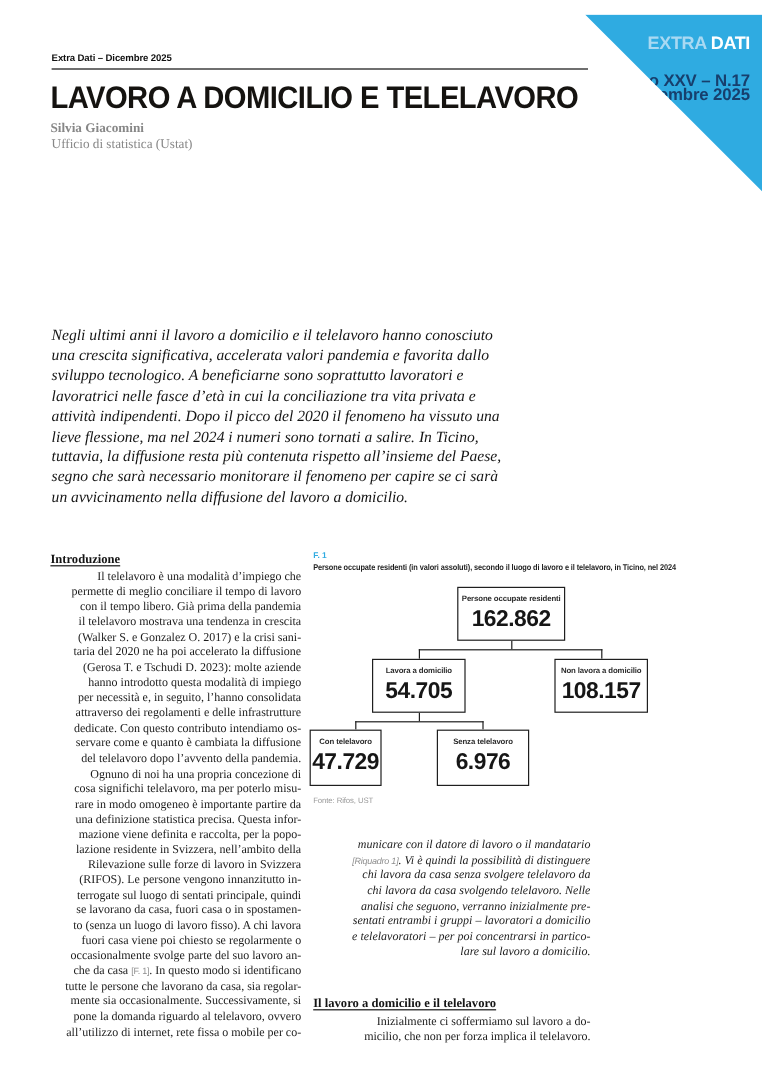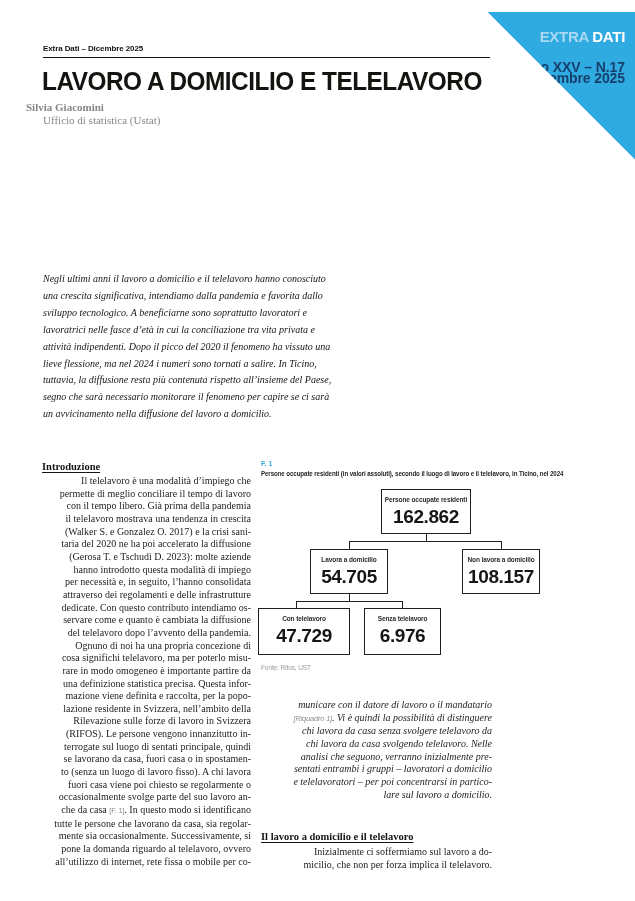--- a/index.html
+++ b/index.html
@@ -37,27 +37,27 @@
   .header-rule {
     position:absolute; left:43px; top:45px; width:447px; height:0;
     border-top:1.6px solid #111111;
   }
   .article-title {
     position:absolute; left:42px; top:54px; width:440px;
     font-family:"Liberation Sans", sans-serif; font-weight:bold;
     font-size:26px; letter-spacing:-0.5px; color:#151310; white-space:nowrap;
     transform-origin:left center;
   }
-  .author { position:absolute; left:26px; top:89px;  font-size:11px; font-weight:bold; color:#878787; }
+  .author { position:absolute; left:42px; top:89px;  font-size:11px; font-weight:bold; color:#878787; }
   .affil  { position:absolute; left:43px; top:102px; font-size:11px; color:#878787; }
 
   
   .lead {
     position:absolute; left:43px; top:259px; width:440px;
-    font-style:italic; font-size:10px; line-height:16.9px; color:#141414;
+    font-style:italic; font-size:13px; line-height:16.9px; color:#141414;
   }
 
   
   .col-left  { position:absolute; left:42px;  top:448px; width:209px; }
   .col-right { position:absolute; left:261px; top:448px; width:231px; height:453px; }
 
   .sec-heading {
     font-size:10.5px; font-weight:bold; color:#151515;
     text-decoration:underline; text-underline-offset:2px;
     line-height:13px; margin-bottom:2px;
@@ -126,21 +126,21 @@
   </div>
 
   <div class="running-head">Extra Dati – Dicembre 2025</div>
   <div class="header-rule"></div>
   <div class="article-title fit" style="transform: scaleX(0.93617);">LAVORO A DOMICILIO E TELELAVORO</div>
   <div class="author">Silvia Giacomini</div>
   <div class="affil">Ufficio di statistica (Ustat)</div>
 
   <div class="lead ragged">
       <div class="tline">Negli ultimi anni il lavoro a domicilio e il telelavoro hanno conosciuto</div>
-      <div class="tline">una crescita significativa, intendiamo dalla pandemia e favorita dallo</div>
+      <div class="tline">una crescita significativa, accelerata valori pandemia e favorita dallo</div>
       <div class="tline">sviluppo tecnologico. A beneficiarne sono soprattutto lavoratori e</div>
       <div class="tline">lavoratrici nelle fasce d’età in cui la conciliazione tra vita privata e</div>
       <div class="tline">attività indipendenti. Dopo il picco del 2020 il fenomeno ha vissuto una</div>
       <div class="tline">lieve flessione, ma nel 2024 i numeri sono tornati a salire. In Ticino,</div>
       <div class="tline">tuttavia, la diffusione resta più contenuta rispetto all’insieme del Paese,</div>
       <div class="tline">segno che sarà necessario monitorare il fenomeno per capire se ci sarà</div>
       <div class="tline tline-last">un avvicinamento nella diffusione del lavoro a domicilio.</div>
     </div>
 
   <div class="col-left">
@@ -204,21 +204,21 @@
           <div class="fbox-value">162.862</div>
         </div>
         <div class="fbox" style="left:49px;top:63px;width:78px;height:45px;">
           <div class="fbox-label fit">Lavora a domicilio</div>
           <div class="fbox-value">54.705</div>
         </div>
         <div class="fbox" style="left:201px;top:63px;width:78px;height:45px;">
           <div class="fbox-label fit">Non lavora a domicilio</div>
           <div class="fbox-value">108.157</div>
         </div>
-        <div class="fbox" style="left:-3px;top:122px;width:92px;height:47px;">
+        <div class="fbox" style="left:-3px;top:122px;width:60px;height:47px;">
           <div class="fbox-label fit">Con telelavoro</div>
           <div class="fbox-value">47.729</div>
         </div>
         <div class="fbox" style="left:103px;top:122px;width:77px;height:47px;">
           <div class="fbox-label fit">Senza telelavoro</div>
           <div class="fbox-value">6.976</div>
         </div>
       </div>
 
       <div class="fig-source">Fonte: Rifos, UST</div>

